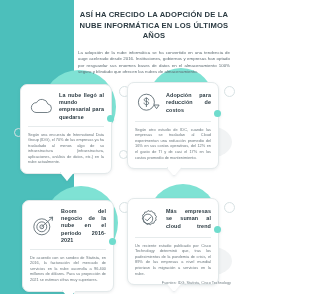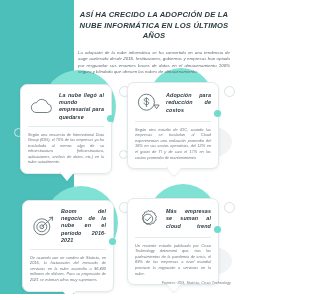--- a/index.html
+++ b/index.html
@@ -15,21 +15,20 @@
     position: relative;
   }
 
   #page {
     position: absolute;
     inset: 0;
     width: 239px;
     height: 294px;
     background: #ffffff;
     overflow: hidden;
-    font-style: italic;
   }
 
   
   .bg-layer {
     position: absolute;
     inset: 0;
     overflow: hidden;
     z-index: 0;
   }
   .side-band {

